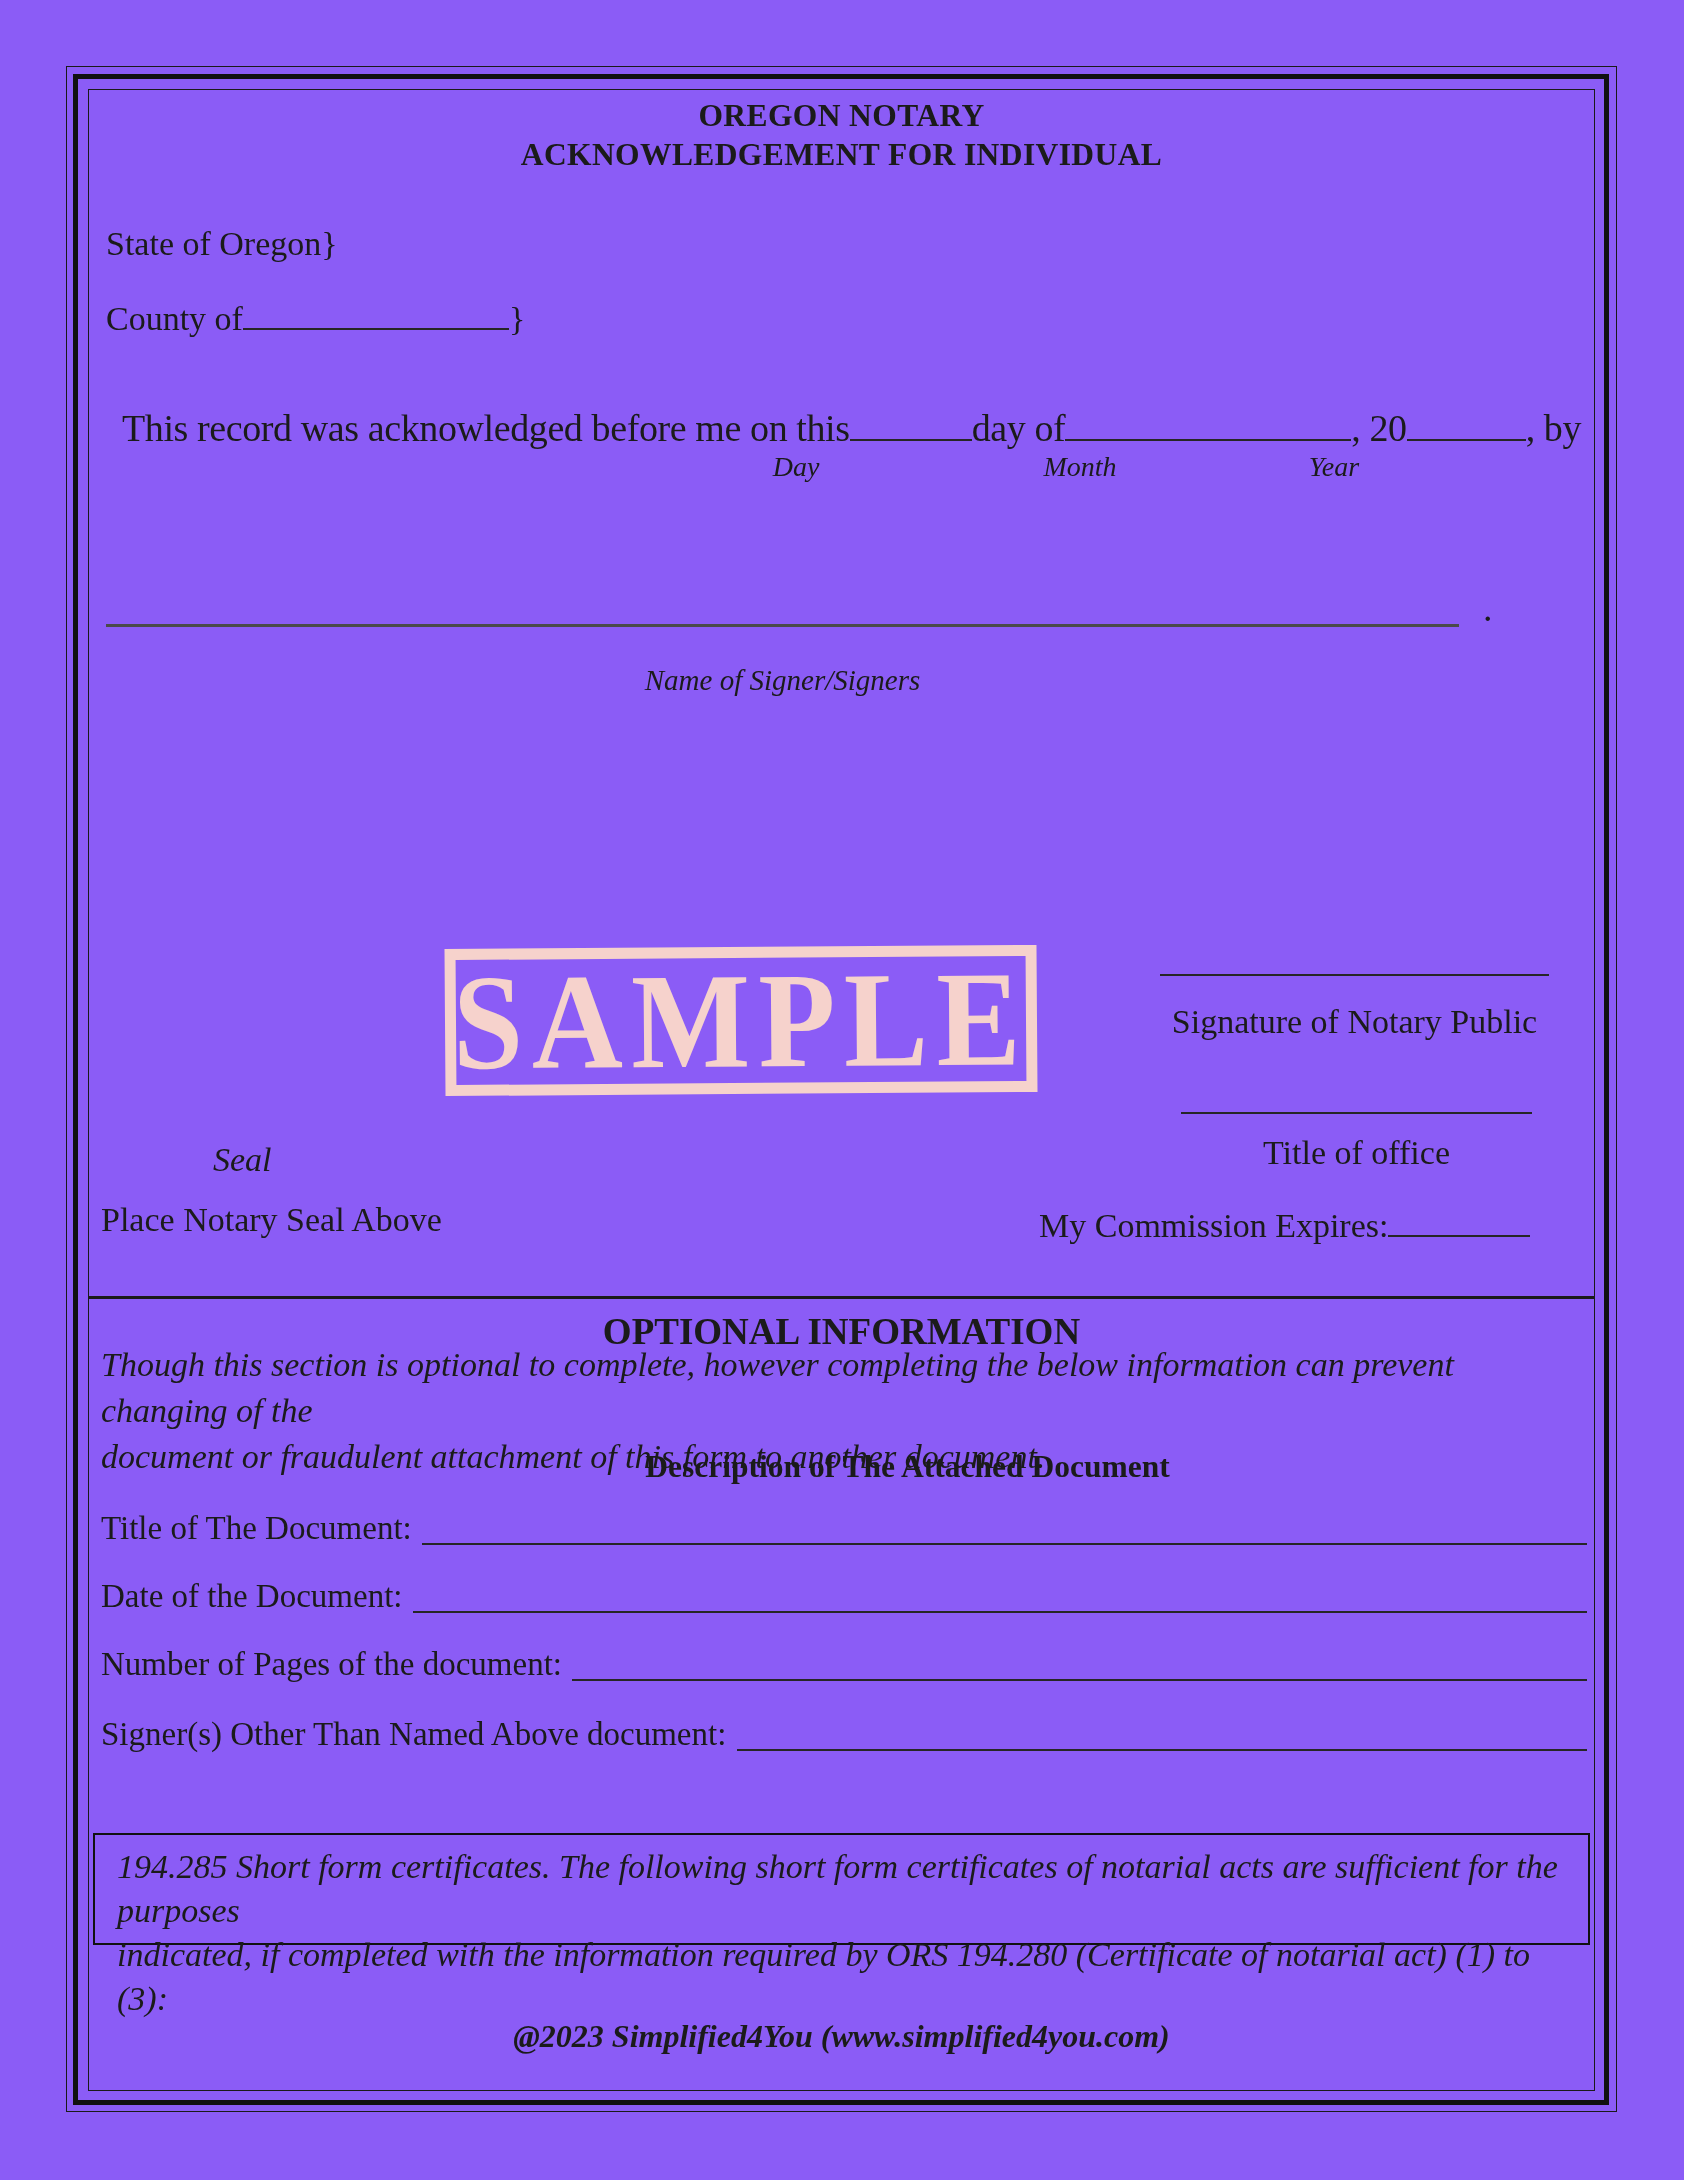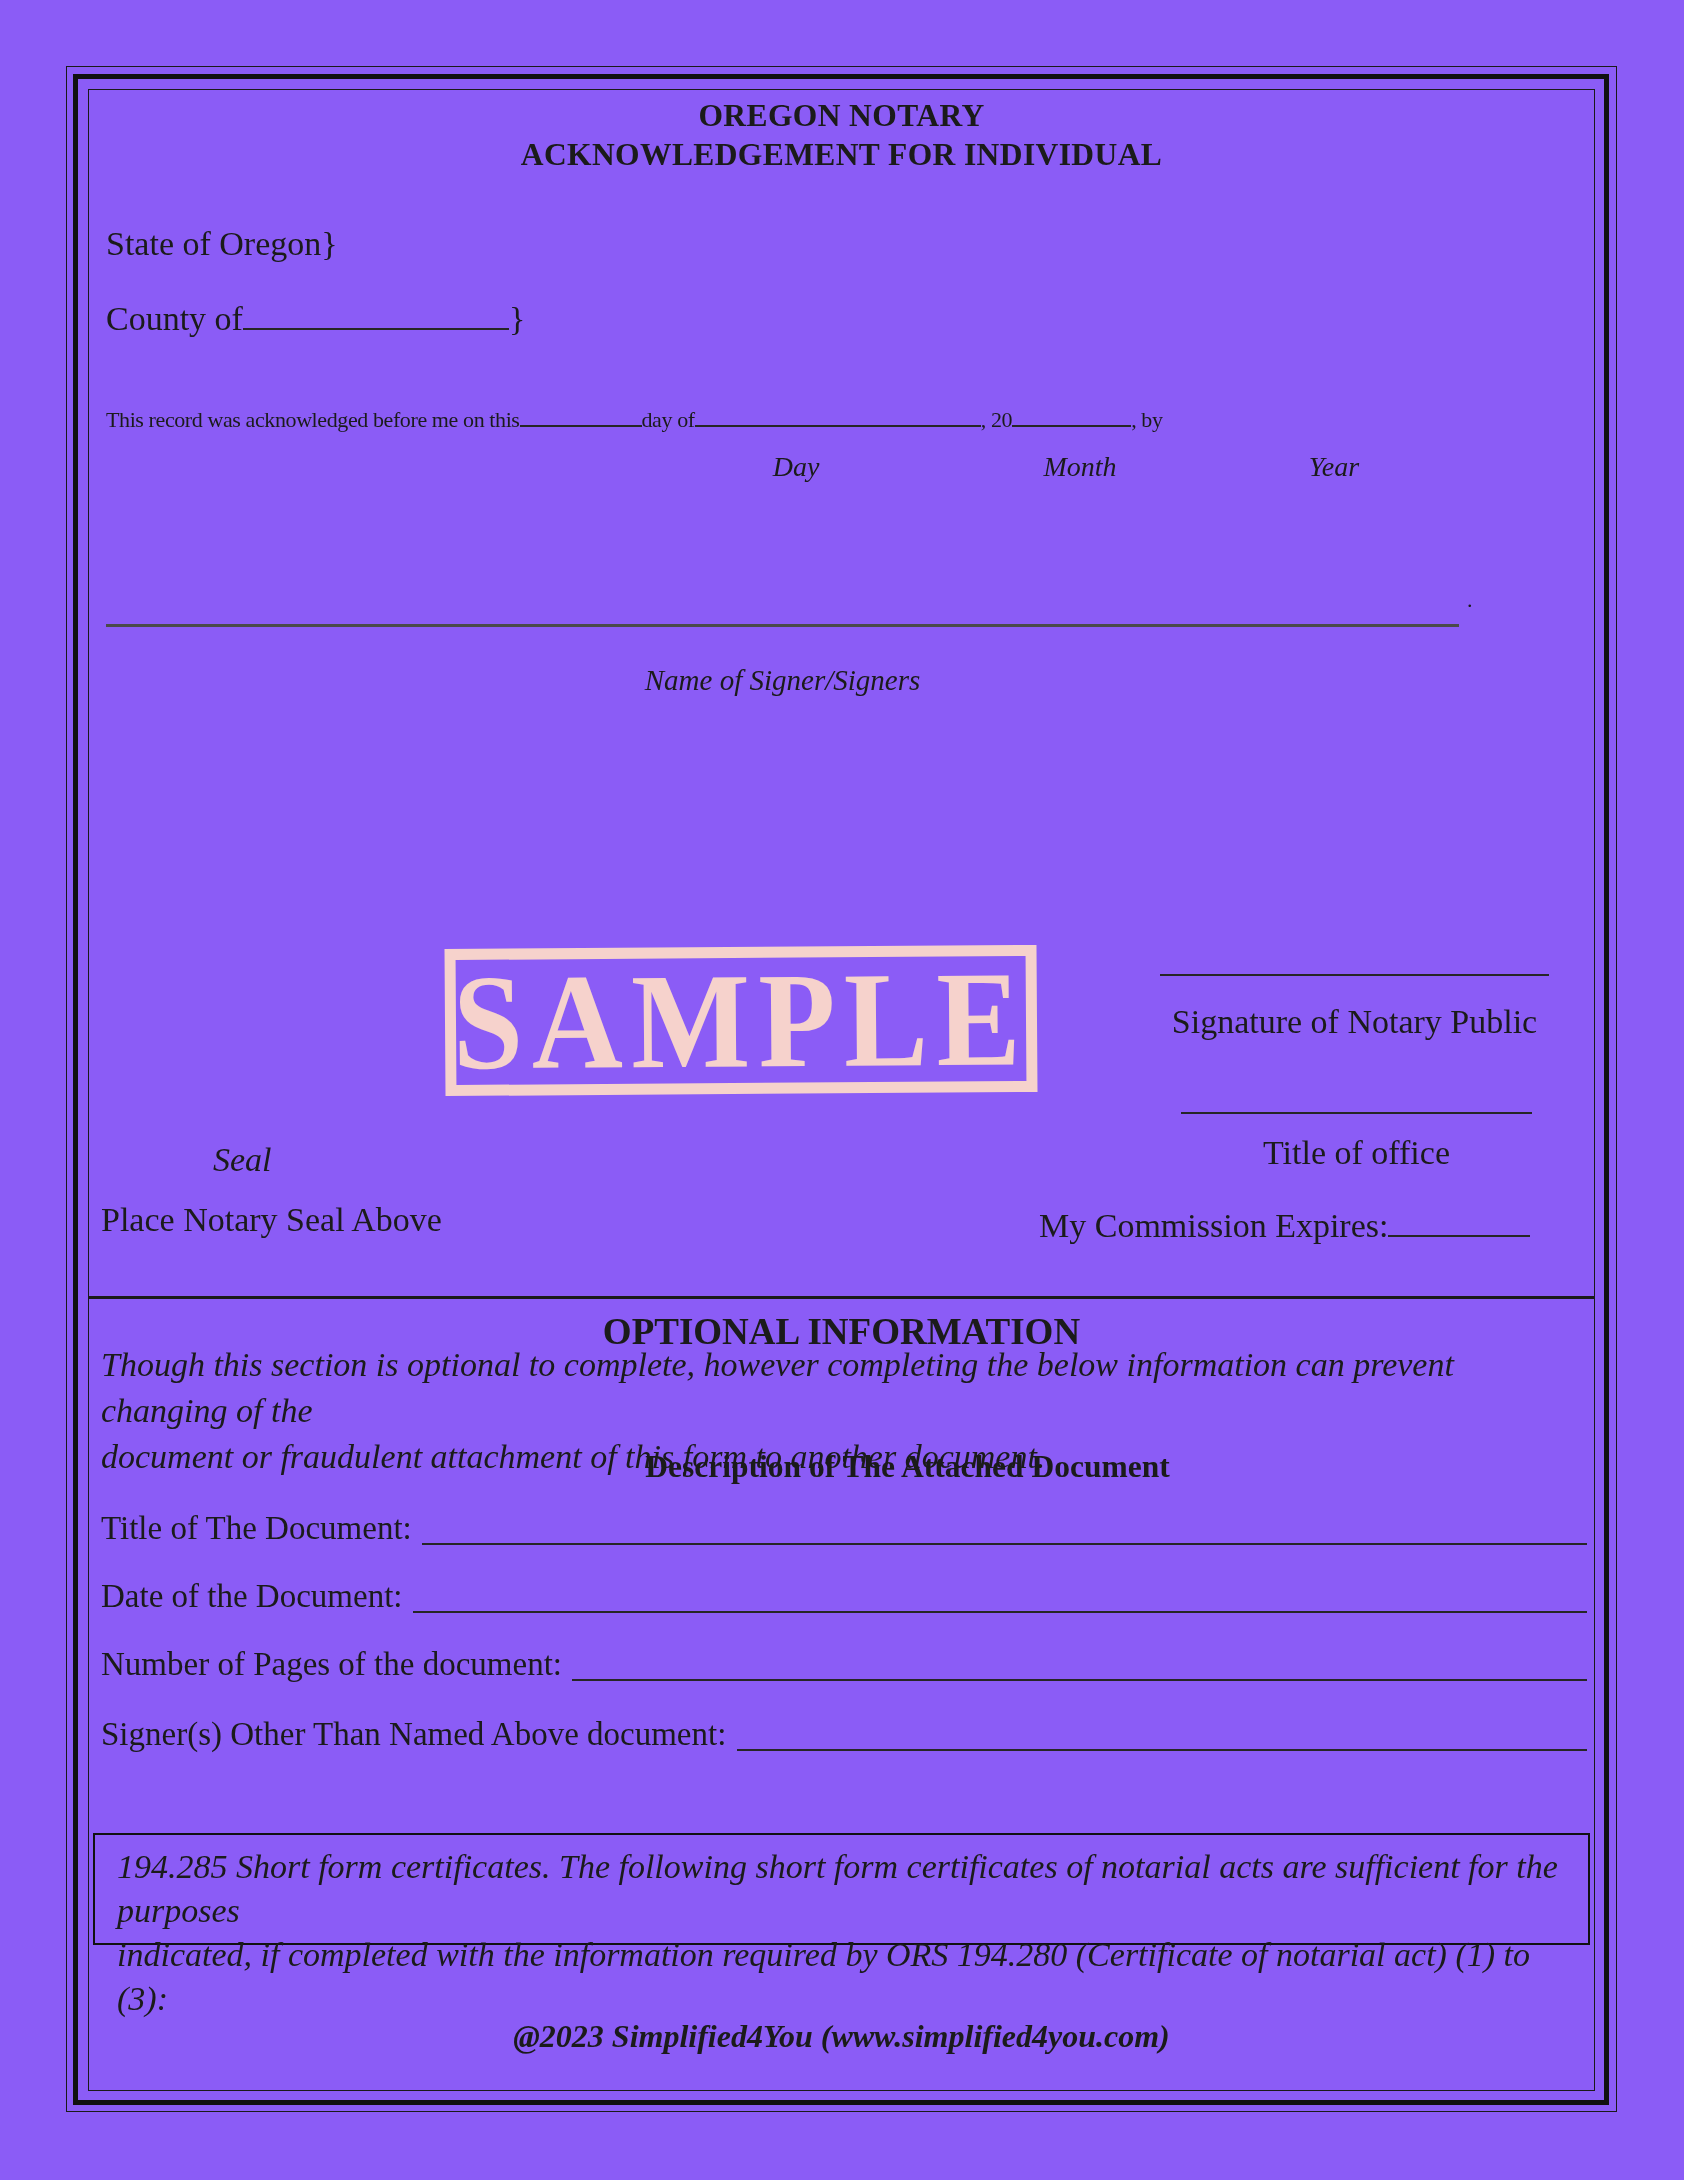--- a/index.html
+++ b/index.html
@@ -7,21 +7,21 @@
         font-family:"Liberation Serif","DejaVu Serif",serif;color:#1b1b1b;}
   .abs{position:absolute;}
   
   .b-outer{left:66px;top:66px;width:1551px;height:2046px;border:1.7px solid #1a1a1a;box-sizing:border-box;}
   .b-mid{left:73px;top:74px;width:1536px;height:2031px;border:5.1px solid #111;box-sizing:border-box;}
   .b-inner{left:88px;top:89px;width:1507px;height:2002px;border:1.7px solid #1a1a1a;box-sizing:border-box;}
 
   .title-block{left:88px;top:96px;width:1507px;text-align:center;font-weight:bold;
                font-size:31.5px;line-height:39px;letter-spacing:0.4px;}
   .t40{font-size:34px;line-height:1;}
-  .t36{font-size:22px;line-height:1;letter-spacing:-0.4px;}
+  .t36{font-size:38px;line-height:1;letter-spacing:-0.4px;margin-left:16px;}
   .blank{display:inline-block;height:1.7px;border-bottom:2.6px solid #262626;vertical-align:baseline;}
   .lbl-it{font-style:italic;font-size:28px;line-height:1;transform:translateX(-50%);white-space:nowrap;}
 
   .name-line{left:106px;top:588px;width:1353px;height:36px;border-bottom:3.4px solid #4a4a4a;}
   .name-caption{left:106px;top:664px;width:1353px;text-align:center;font-style:italic;font-size:29px;}
 
   .stamp{left:445px;top:947px;width:592px;height:147px;border:11px solid #f6d2cc;box-sizing:border-box;
          display:flex;align-items:center;justify-content:center;transform:rotate(-0.4deg);}
   .stamp span{font-weight:bold;font-size:126px;line-height:1;letter-spacing:8.5px;color:#f6d2cc;
               transform:scaleY(1.08);white-space:nowrap;font-family:"Liberation Serif",serif;}

